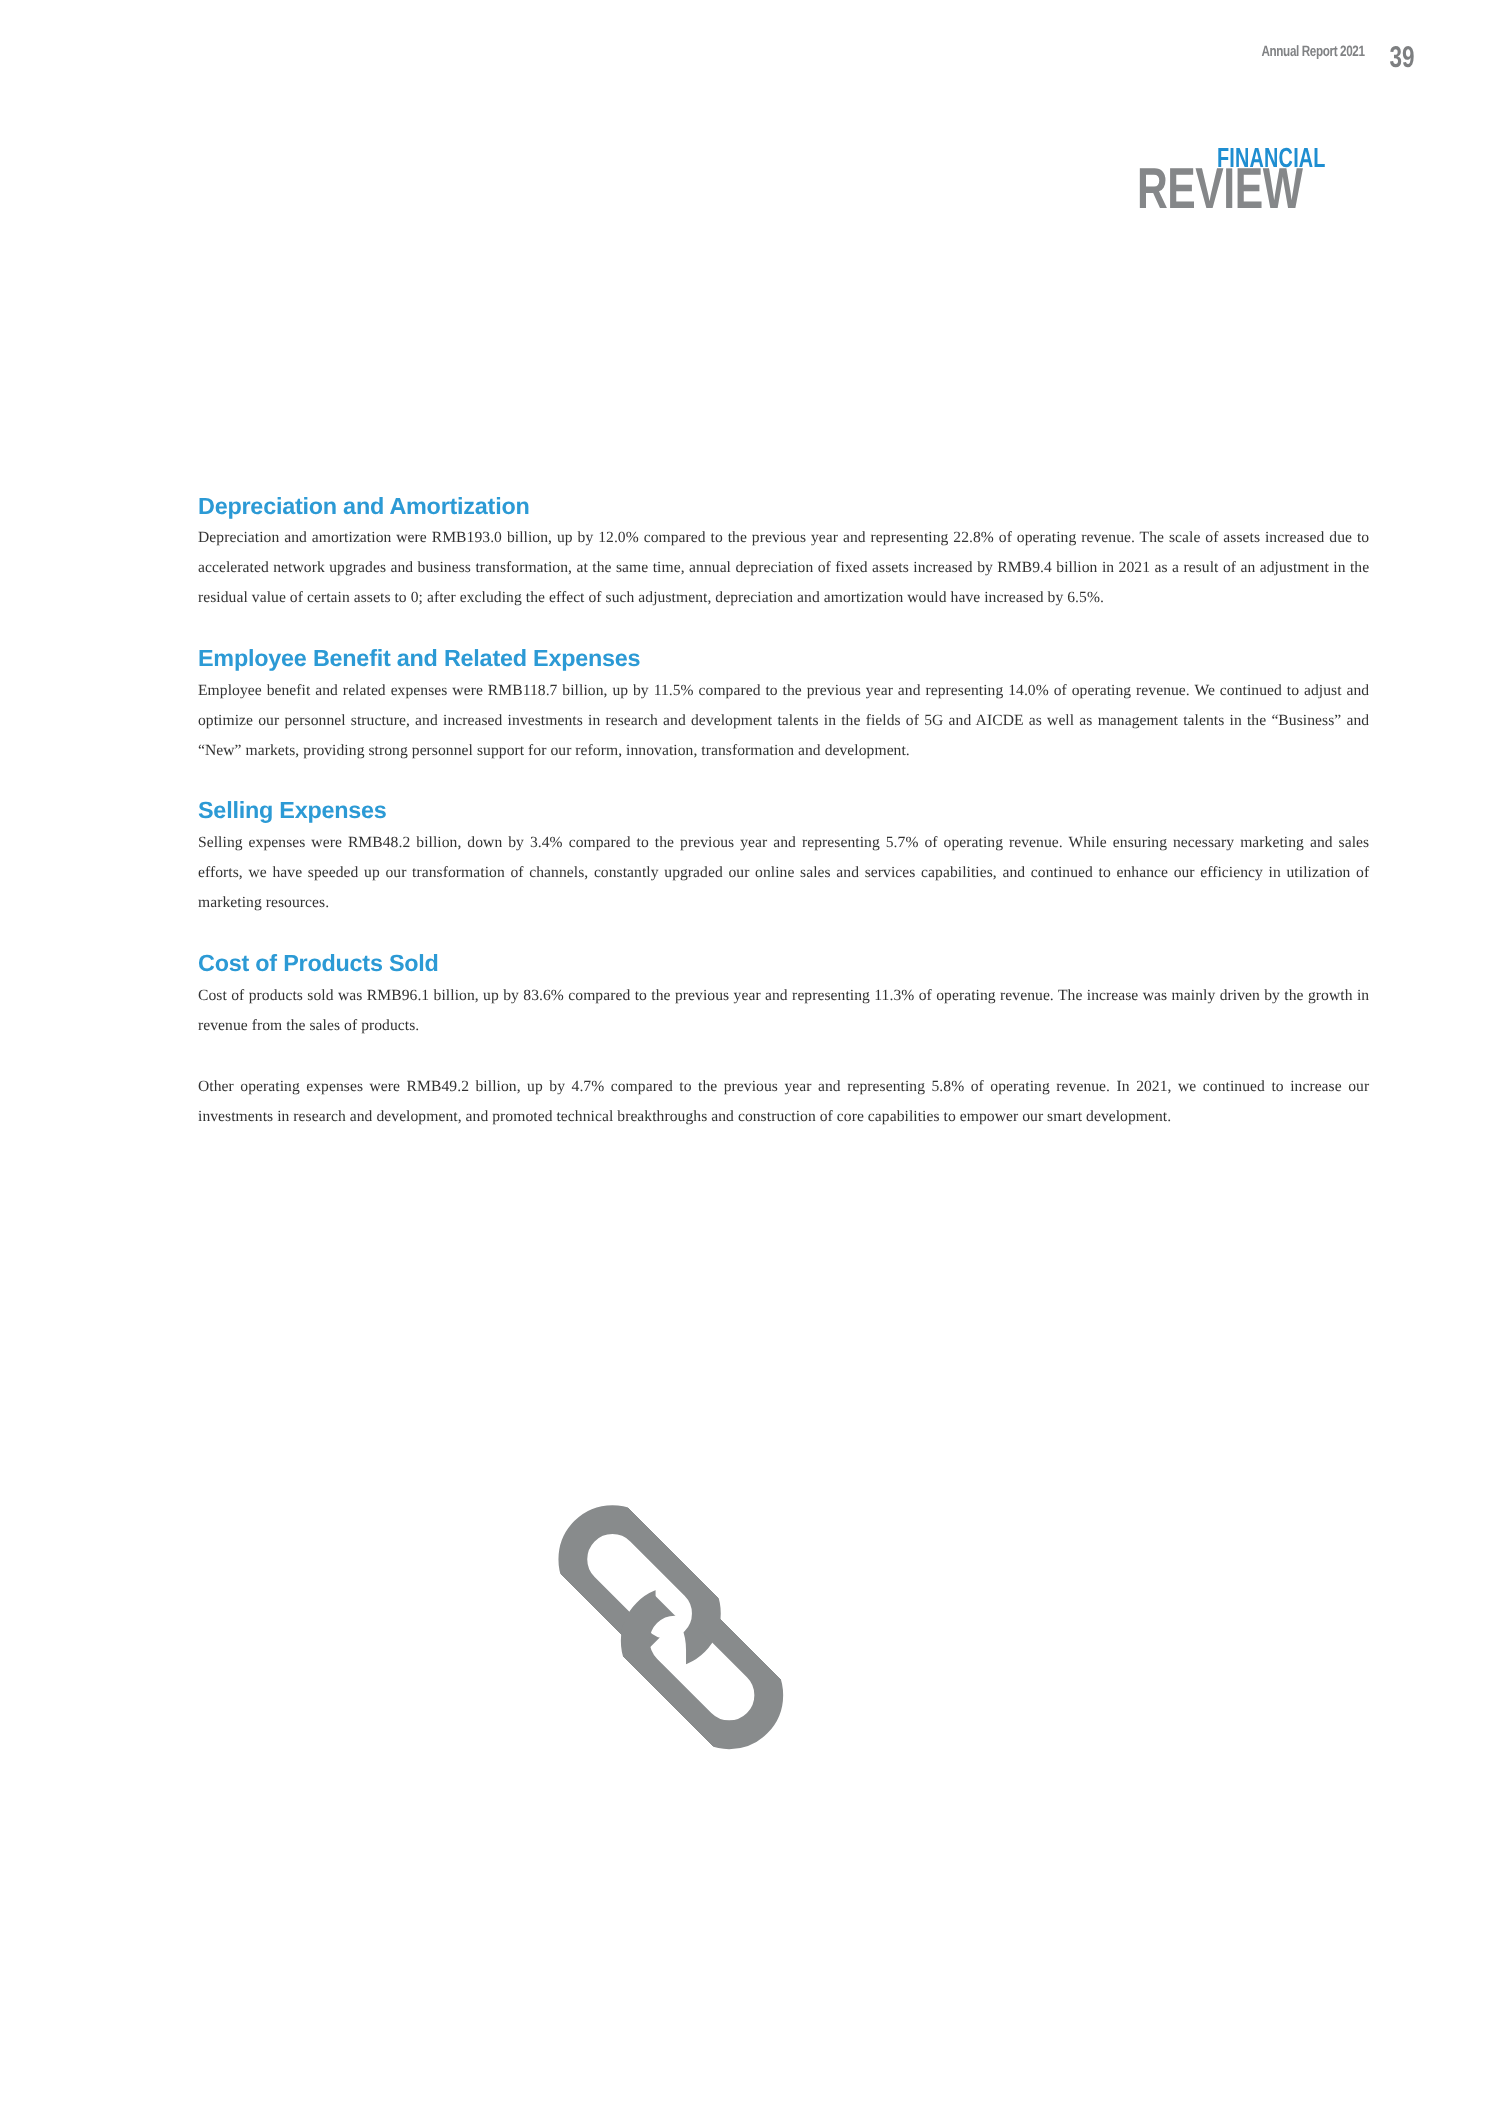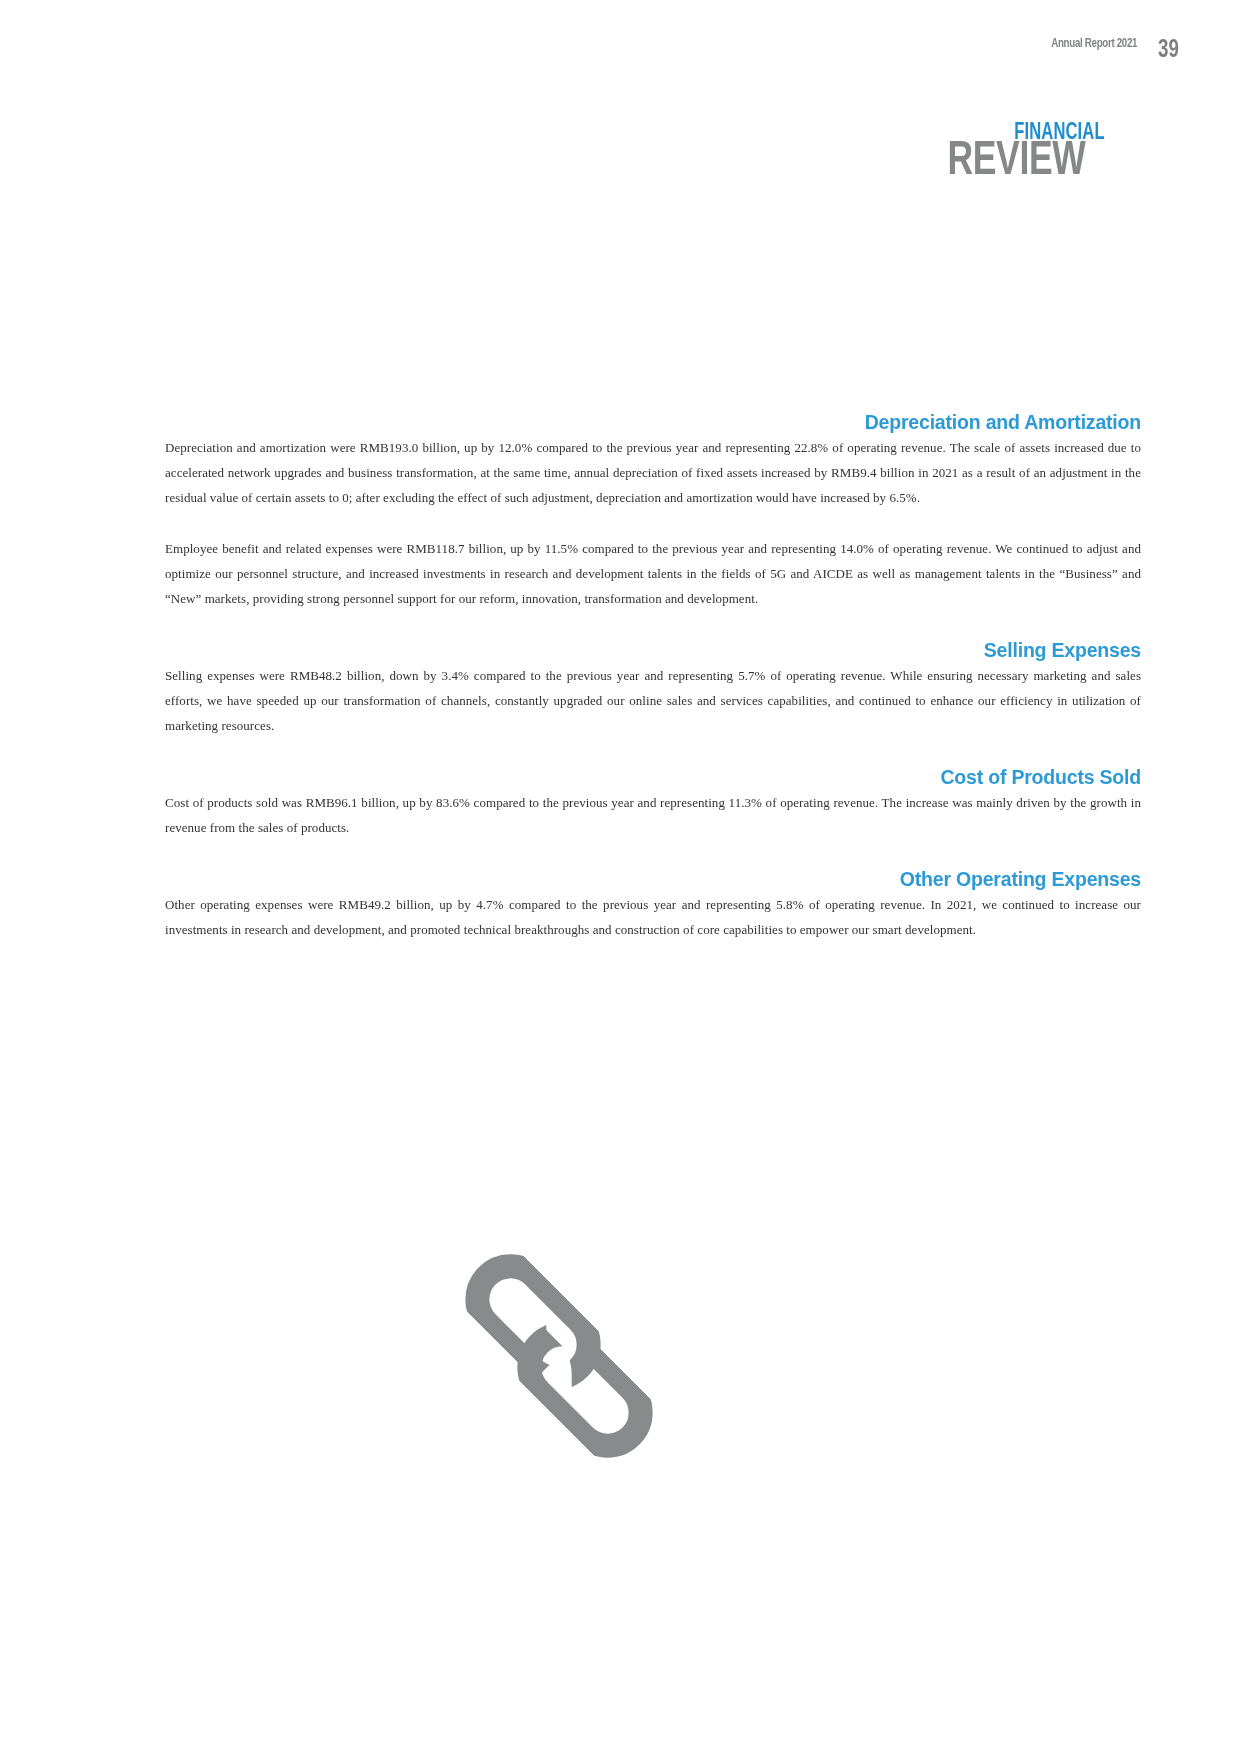--- a/index.html
+++ b/index.html
@@ -86,21 +86,20 @@
       margin-bottom: 26px;
     }
     .section h2 {
       margin: 0;
       font-family: "Liberation Sans", sans-serif;
       font-size: 19.5px;
       font-weight: bold;
       color: #2c9ad5;
       line-height: 26px;
       letter-spacing: -0.2px;
-      text-align: right;
     }
     .section p {
       margin: 0;
       font-family: Liberation Serif, serif;
       font-size: 13px;
       color: #333333;
       line-height: 25px;
       text-align: justify;
       letter-spacing: 0.05px;
     }
@@ -124,32 +123,32 @@
   <span class="review">REVIEW</span>
   <span class="financial">FINANCIAL</span>
 </div>
 
 <div class="content">
   <div class="section">
     <h2>Depreciation and Amortization</h2>
     <p>Depreciation and amortization were RMB193.0 billion, up by 12.0% compared to the previous year and representing 22.8% of operating revenue. The scale of assets increased due to accelerated network upgrades and business transformation, at the same time, annual depreciation of fixed assets increased by RMB9.4 billion in 2021 as a result of an adjustment in the residual value of certain assets to 0; after excluding the effect of such adjustment, depreciation and amortization would have increased by 6.5%.</p>
   </div>
   <div class="section">
+    <h2>Employee Benefit and Related Expenses</h2>
     <p>Employee benefit and related expenses were RMB118.7 billion, up by 11.5% compared to the previous year and representing 14.0% of operating revenue. We continued to adjust and optimize our personnel structure, and increased investments in research and development talents in the fields of 5G and AICDE as well as management talents in the “Business” and “New” markets, providing strong personnel support for our reform, innovation, transformation and development.</p>
   </div>
   <div class="section">
     <h2>Selling Expenses</h2>
     <p>Selling expenses were RMB48.2 billion, down by 3.4% compared to the previous year and representing 5.7% of operating revenue. While ensuring necessary marketing and sales efforts, we have speeded up our transformation of channels, constantly upgraded our online sales and services capabilities, and continued to enhance our efficiency in utilization of marketing resources.</p>
   </div>
   <div class="section">
     <h2>Cost of Products Sold</h2>
     <p>Cost of products sold was RMB96.1 billion, up by 83.6% compared to the previous year and representing 11.3% of operating revenue. The increase was mainly driven by the growth in revenue from the sales of products.</p>
   </div>
   <div class="section">
-    <h2>Other Operating Expenses</h2>
     <p>Other operating expenses were RMB49.2 billion, up by 4.7% compared to the previous year and representing 5.8% of operating revenue. In 2021, we continued to increase our investments in research and development, and promoted technical breakthroughs and construction of core capabilities to empower our smart development.</p>
   </div>
 </div>
 
 <div class="link-graphic">
   <svg width="210" height="210" viewBox="0 0 210 210" xmlns="http://www.w3.org/2000/svg">
     <defs>
       <mask id="m1">
         <rect x="0" y="0" width="210" height="210" fill="white"></rect>
 

